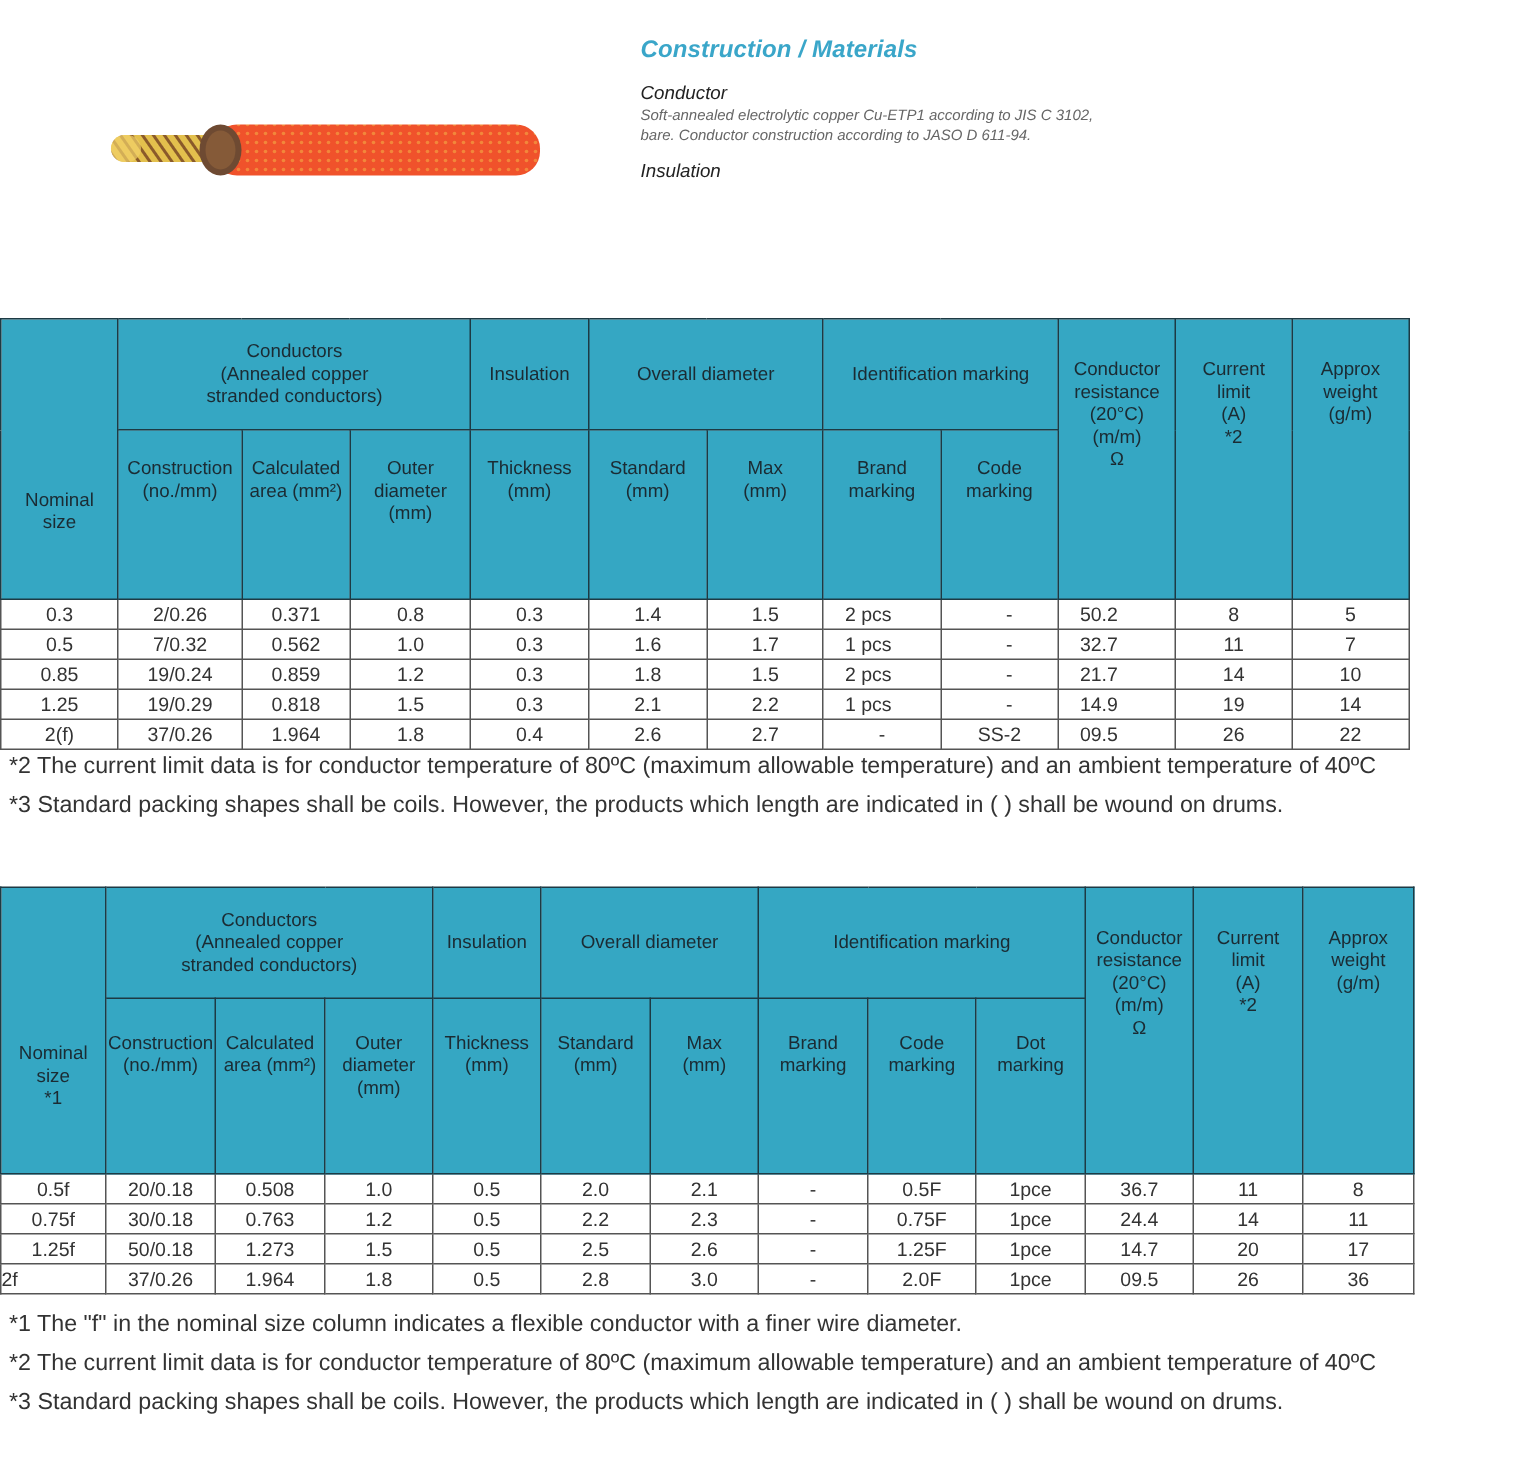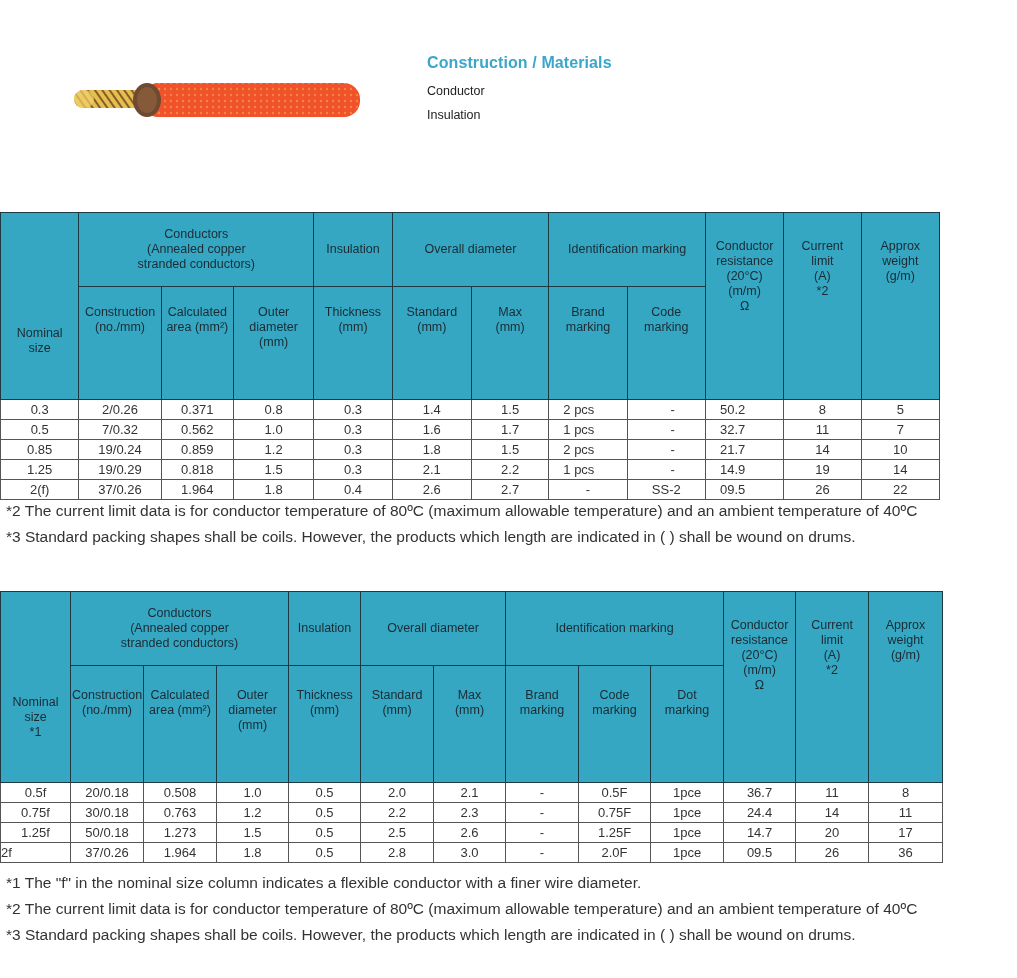--- a/index.html
+++ b/index.html
@@ -2,21 +2,21 @@
 <html><head>
 <meta charset="utf-8">
 <style>
   html, body { margin: 0; padding: 0; background: #ffffff; }
   body { width: 1017px; height: 978px; position: relative; font-family: "Liberation Sans", sans-serif; color: #333; overflow: hidden; }
 
   
   .cable { position: absolute; left: 72px; top: 80px; width: 290px; height: 40px; }
 
   
-  .materials { position: absolute; left: 427px; top: 54px; width: 400px; }
+  .materials { position: absolute; left: 427px; top: 25px; width: 400px; font-style: italic; }
   .materials h1 { margin: 0; font-size: 16px; font-weight: bold; color: #3aa6c9; letter-spacing: 0.1px; }
   .materials h2 { margin: 12px 0 2px 0; font-size: 12.5px; font-weight: normal; color: #222; }
   .materials p { margin: 0; font-size: 10px; line-height: 13px; color: #666; }
   .materials h2.second { margin-top: 10px; }
 
   
   table.spec { position: absolute; border-collapse: collapse; font-family: "Liberation Sans", sans-serif; table-layout: fixed; }
   table.spec th { background: #35a7c3; color: #1b2b33; font-weight: normal; font-size: 12.5px; line-height: 15px; border: 1px solid #1d3a44; text-align: center; vertical-align: middle; padding: 0 1px; }
   table.spec th.vtop { vertical-align: top; padding-top: 26px; }
   table.spec td { border: 1px solid #555; font-size: 13px; color: #333; text-align: center; padding: 0; height: 19px; line-height: 19px; }
@@ -49,20 +49,24 @@
   <rect x="2" y="10" width="90" height="18" rx="9" fill="url(#strands)"></rect>
   <rect x="2" y="10" width="20" height="18" rx="9" fill="#f2d26a" opacity="0.7"></rect>
   <rect x="70" y="3" width="218" height="34" rx="16" fill="url(#dots)"></rect>
   <ellipse cx="75" cy="20" rx="14" ry="17" fill="#6e4a32"></ellipse>
   <ellipse cx="75" cy="20" rx="10" ry="13" fill="#855a38"></ellipse>
 </svg>
 
 <div class="materials">
   <h1>Construction / Materials</h1>
   <h2>Conductor</h2>
+  <p>
+    <span>Soft-annealed electrolytic copper Cu-ETP1 according to JIS C 3102,</span><br>
+    <span>bare. Conductor construction according to JASO D 611-94.</span>
+  </p>
   <h2 class="second">Insulation</h2>
 </div>
 
 <table class="spec" id="t1">
   <colgroup>
     <col style="width:78px">
       <col style="width:82px">
       <col style="width:72px">
       <col style="width:80px">
     <col style="width:78px">

